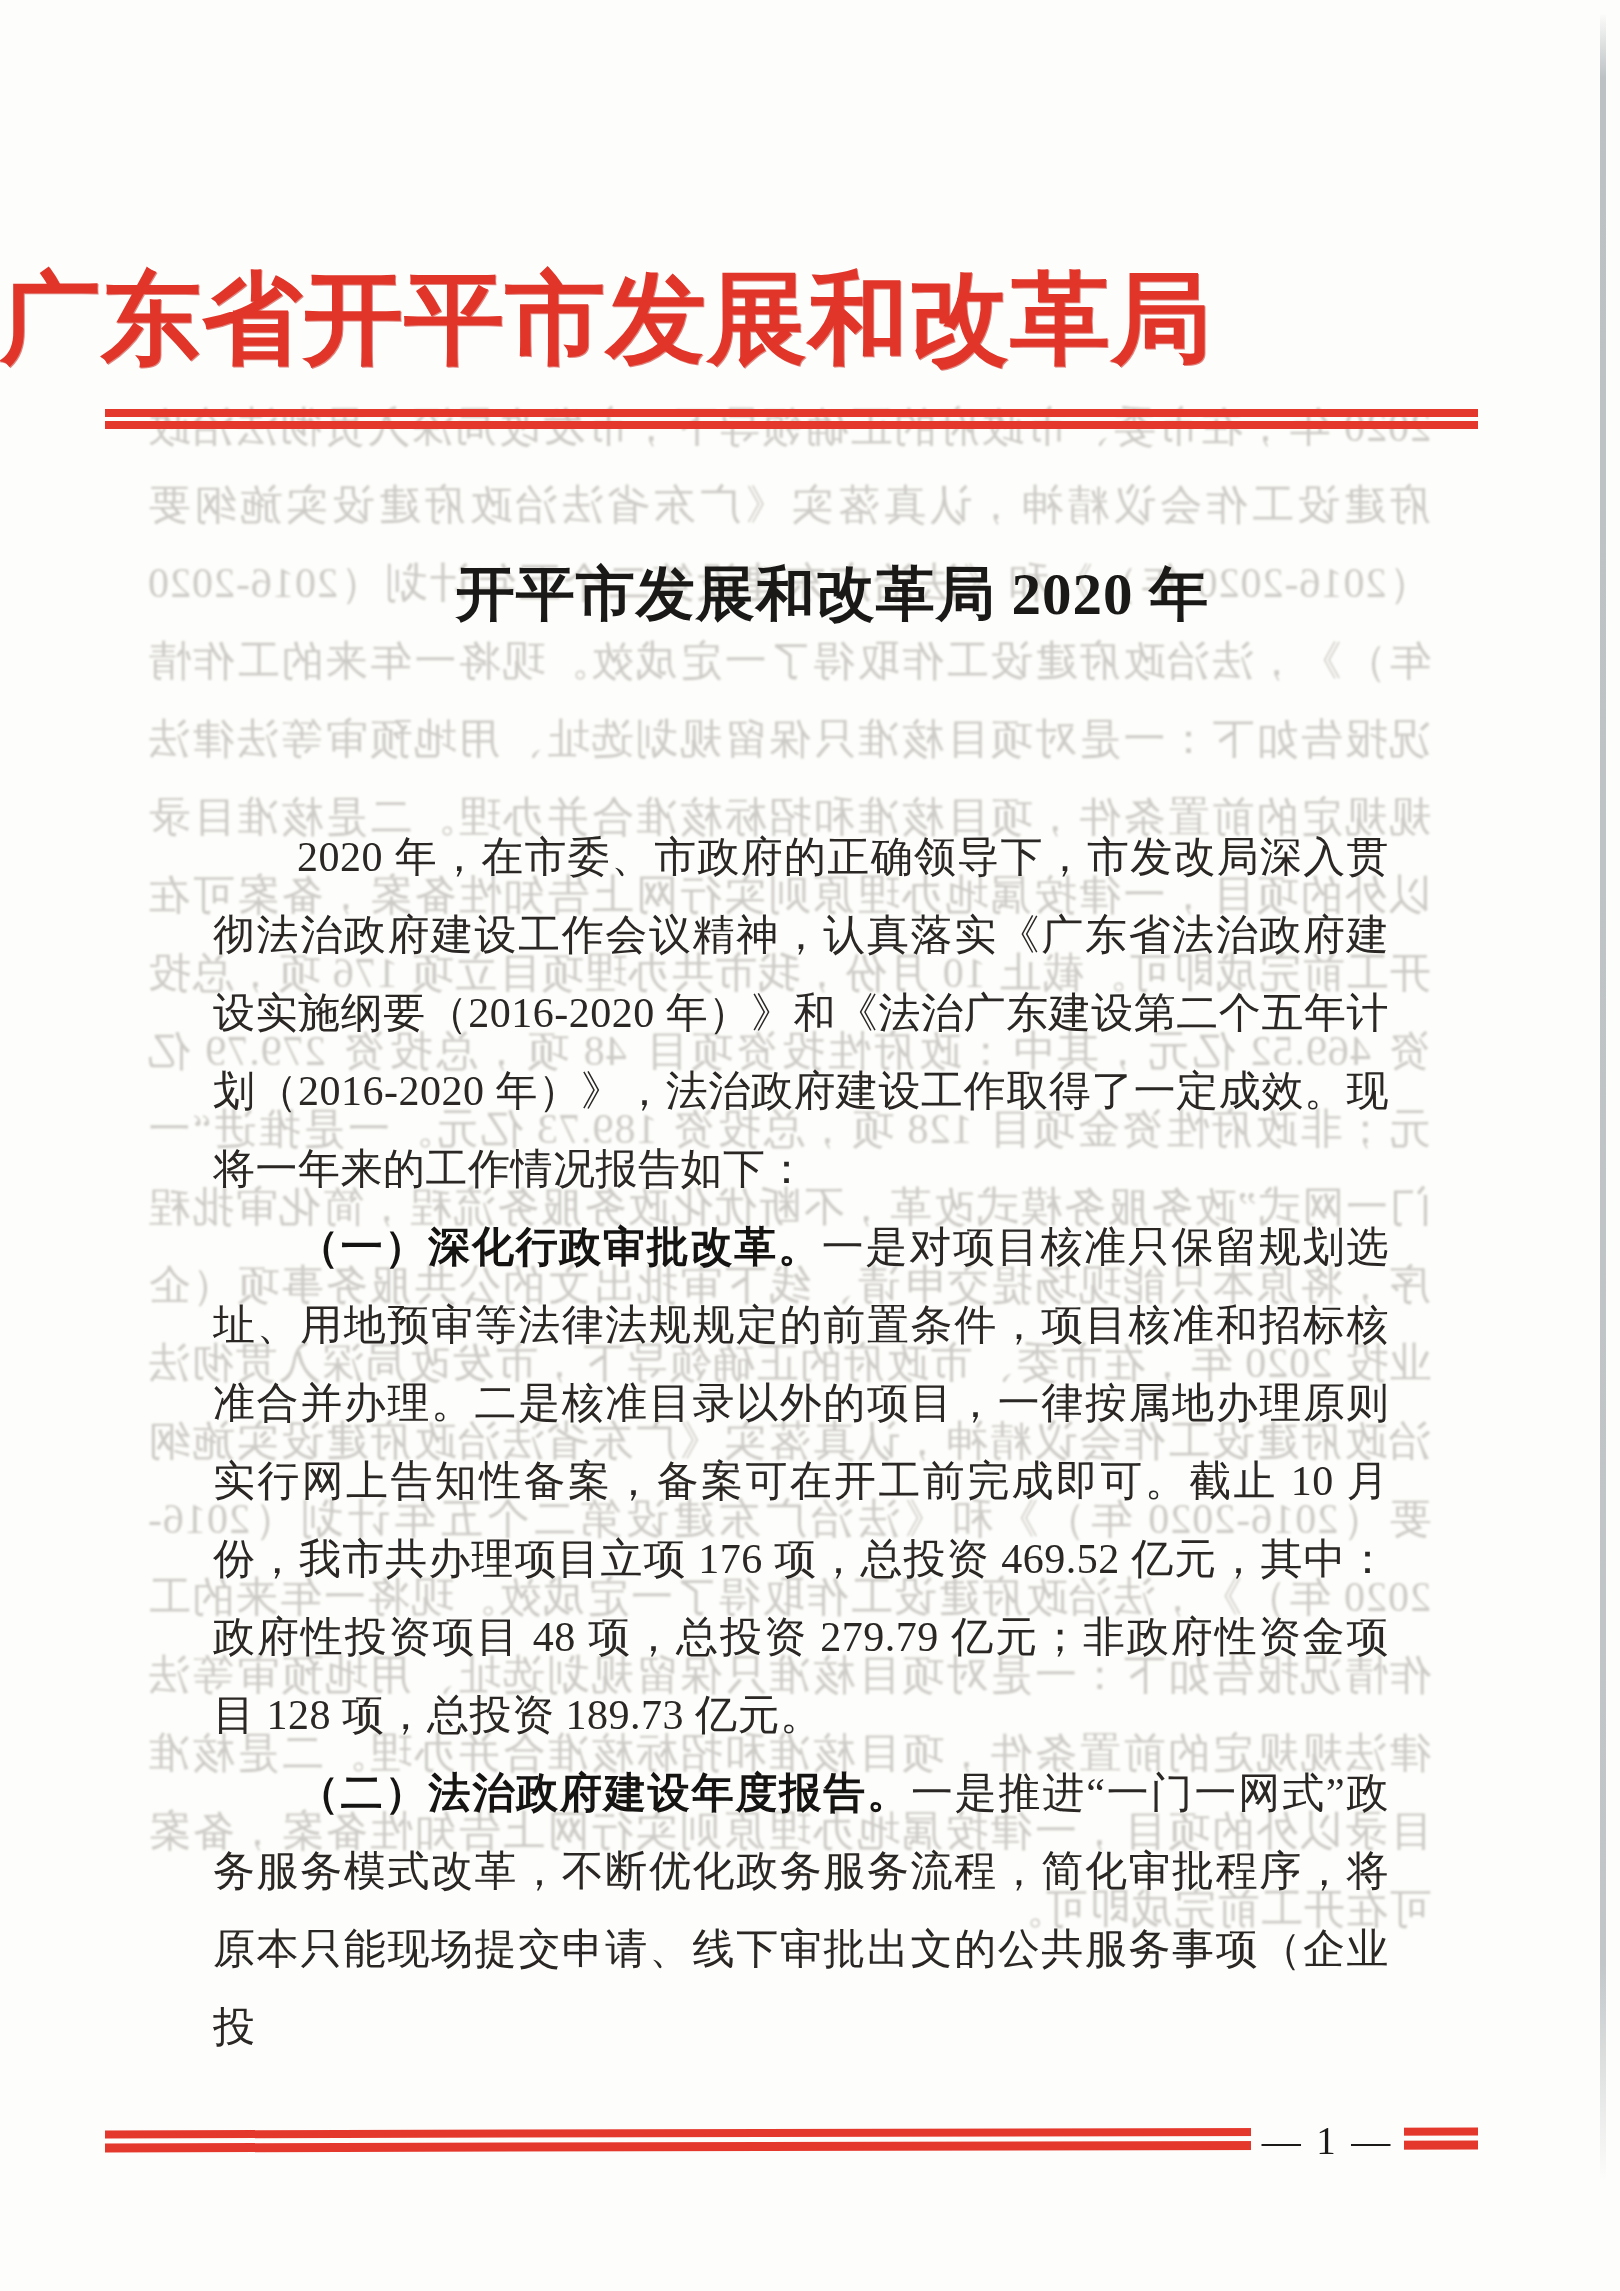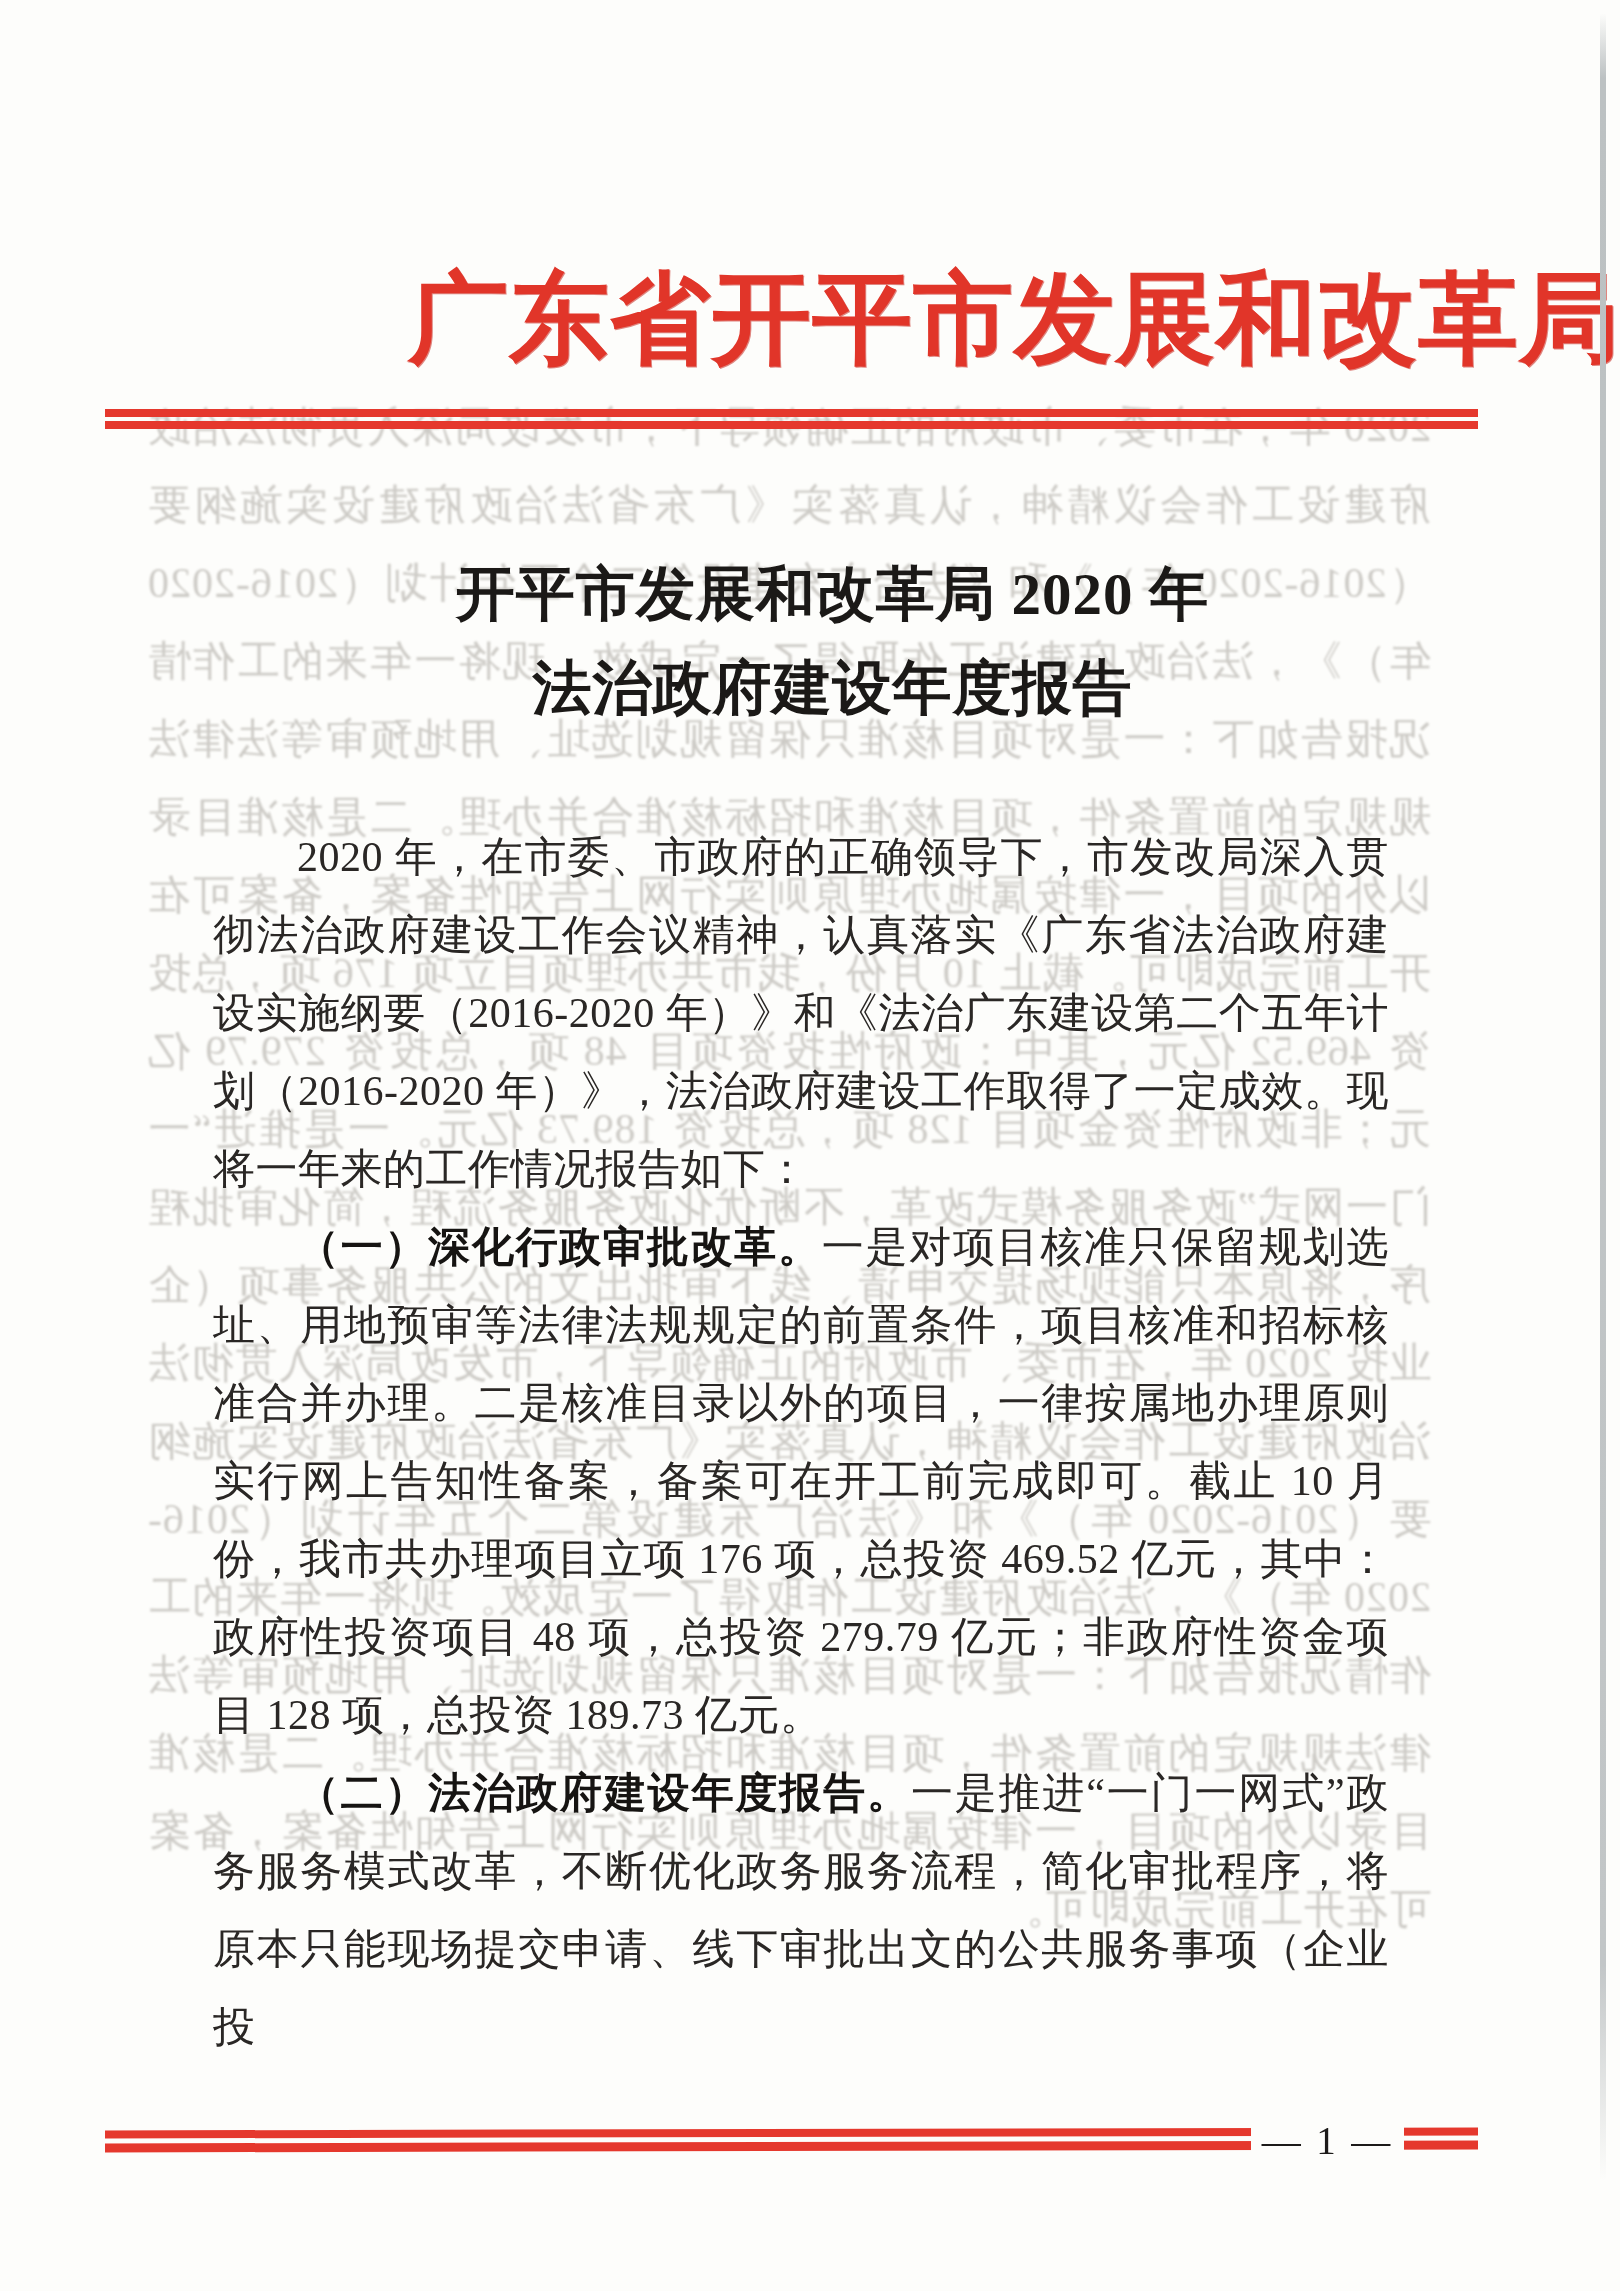--- a/index.html
+++ b/index.html
@@ -36,21 +36,21 @@
     pointer-events: none;
     user-select: none;
   }
 
   
   .letterhead {
     position: absolute;
     top: 247px;
     left: 0;
     width: 100%;
-    text-align: right;
+    text-align: left;
     font-size: 100px;
     line-height: 145px;
     font-weight: bold;
     letter-spacing: 1px;
     color: #e13529;
     z-index: 2;
     text-shadow: 1px 1px 0 rgba(198, 39, 30, 0.55);
   }
 
   .rule { position: absolute; left: 105px; width: 1373px; background: #e5382d; z-index: 2; }
@@ -135,21 +135,20 @@
 
   <div class="bleed" aria-hidden="true">2020 年，在市委、市政府的正确领导下，市发改局深入贯彻法治政府建设工作会议精神，认真落实《广东省法治政府建设实施纲要（2016-2020 年）》和《法治广东建设第二个五年计划（2016-2020 年）》，法治政府建设工作取得了一定成效。现将一年来的工作情况报告如下：一是对项目核准只保留规划选址、用地预审等法律法规规定的前置条件，项目核准和招标核准合并办理。二是核准目录以外的项目，一律按属地办理原则实行网上告知性备案，备案可在开工前完成即可。截止 10 月份，我市共办理项目立项 176 项，总投资 469.52 亿元，其中：政府性投资项目 48 项，总投资 279.79 亿元；非政府性资金项目 128 项，总投资 189.73 亿元。一是推进“一门一网式”政务服务模式改革，不断优化政务服务流程，简化审批程序，将原本只能现场提交申请、线下审批出文的公共服务事项（企业投 2020 年，在市委、市政府的正确领导下，市发改局深入贯彻法治政府建设工作会议精神，认真落实《广东省法治政府建设实施纲要（2016-2020 年）》和《法治广东建设第二个五年计划（2016-2020 年）》，法治政府建设工作取得了一定成效。现将一年来的工作情况报告如下：一是对项目核准只保留规划选址、用地预审等法律法规规定的前置条件，项目核准和招标核准合并办理。二是核准目录以外的项目，一律按属地办理原则实行网上告知性备案，备案可在开工前完成即可。</div>
 
   <div class="letterhead">广东省开平市发展和改革局</div>
 
   <div class="rule rule-top-1"></div>
   <div class="rule rule-top-2"></div>
 
   <div class="doc-title">
     <div>开平市发展和改革局 2020 年</div>
-    <div>法治政府建设年度报告</div>
   </div>
 
   <div class="content">
     <p>2020 年，在市委、市政府的正确领导下，市发改局深入贯彻法治政府建设工作会议精神，认真落实《广东省法治政府建设实施纲要（2016-2020 年）》和《法治广东建设第二个五年计划（2016-2020 年）》，法治政府建设工作取得了一定成效。现将一年来的工作情况报告如下：</p>
     <p><strong class="lead">（一）深化行政审批改革。</strong><span>一是对项目核准只保留规划选址、用地预审等法律法规规定的前置条件，项目核准和招标核准合并办理。二是核准目录以外的项目，一律按属地办理原则实行网上告知性备案，备案可在开工前完成即可。截止 10 月份，我市共办理项目立项 176 项，总投资 469.52 亿元，其中：政府性投资项目 48 项，总投资 279.79 亿元；非政府性资金项目 128 项，总投资 189.73 亿元。</span></p>
     <p><strong class="lead">（二）法治政府建设年度报告。</strong><span>一是推进“一门一网式”政务服务模式改革，不断优化政务服务流程，简化审批程序，将原本只能现场提交申请、线下审批出文的公共服务事项（企业投</span></p>
   </div>
 
   <div class="rule rule-bottom-1"></div>
   <div class="rule rule-bottom-2"></div>

